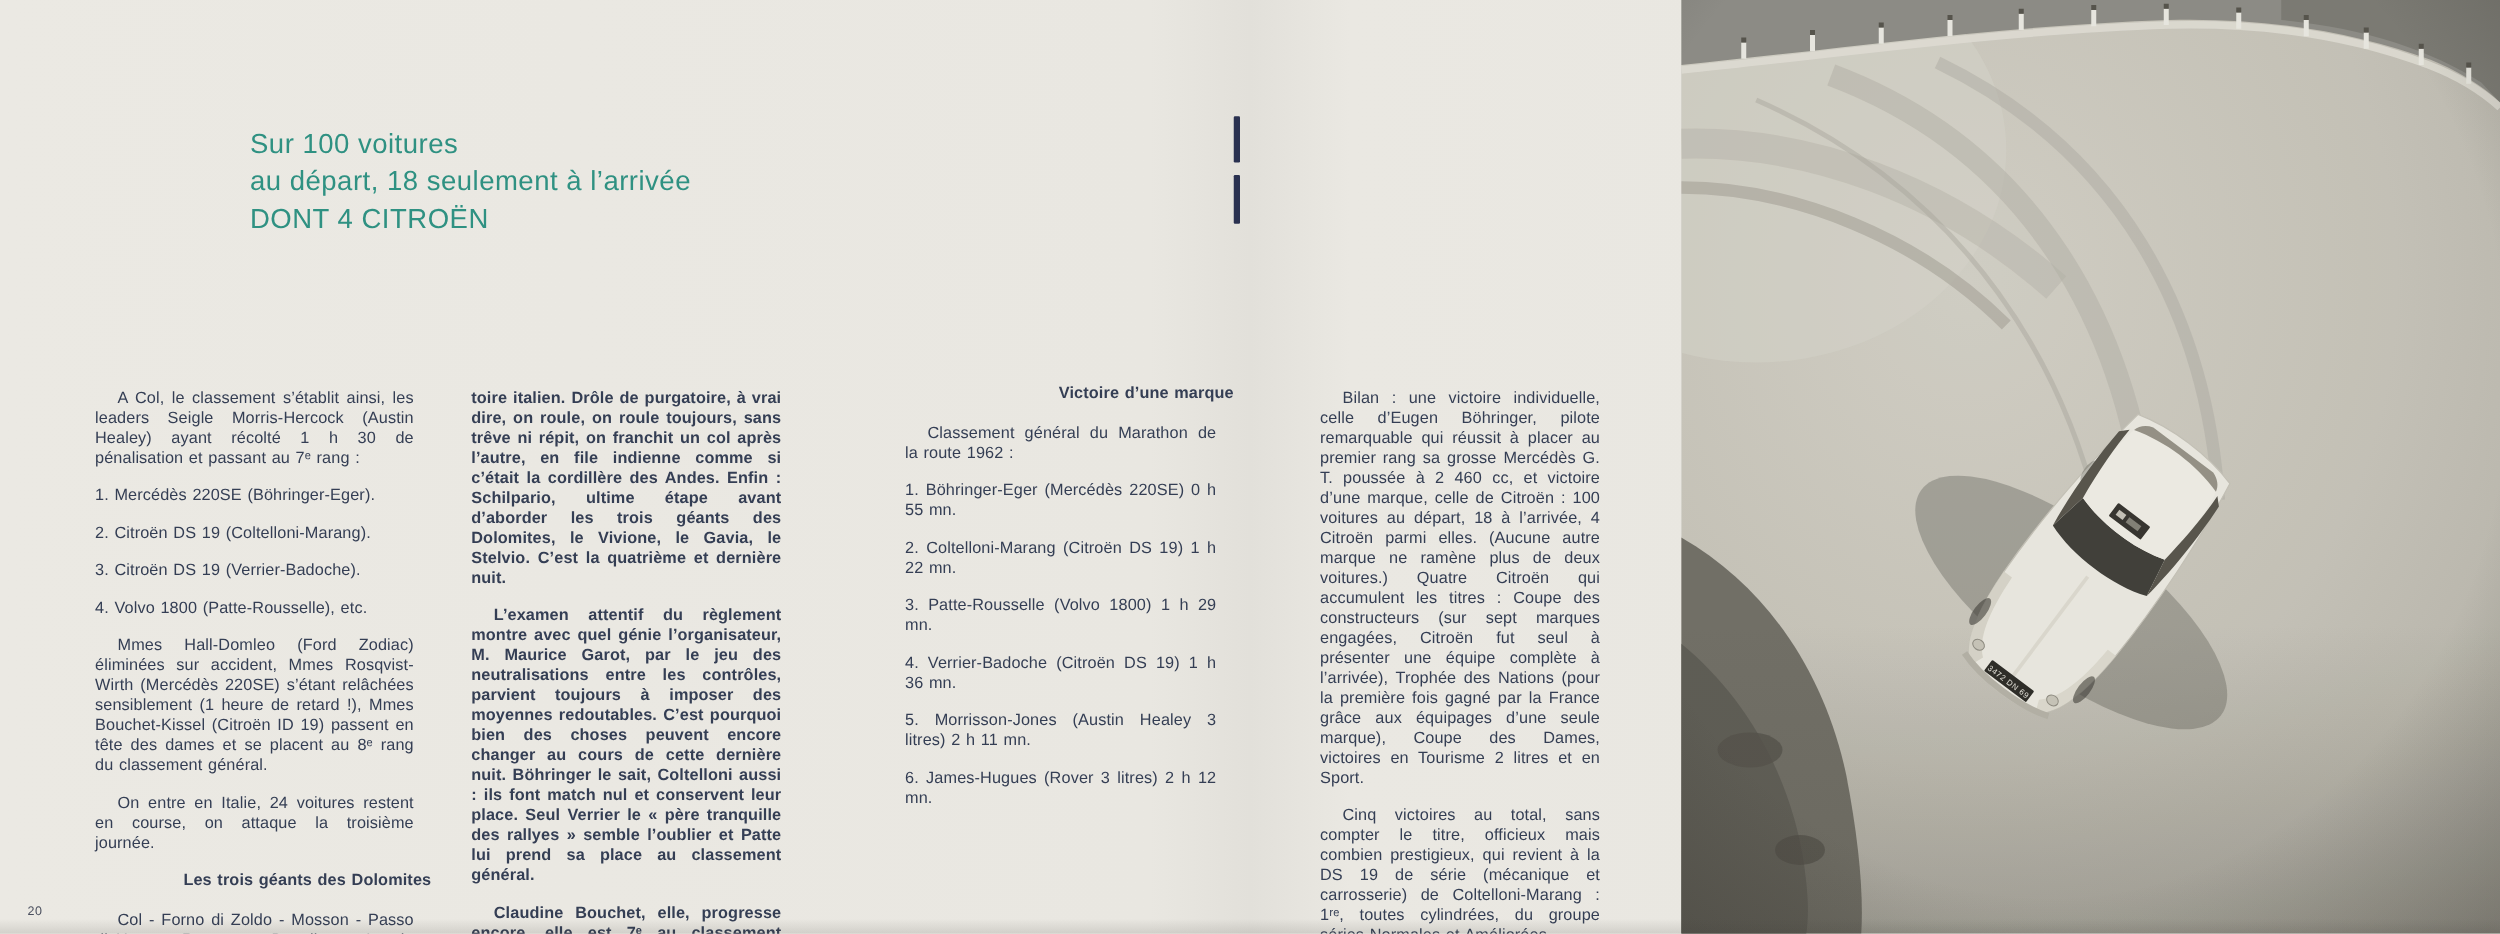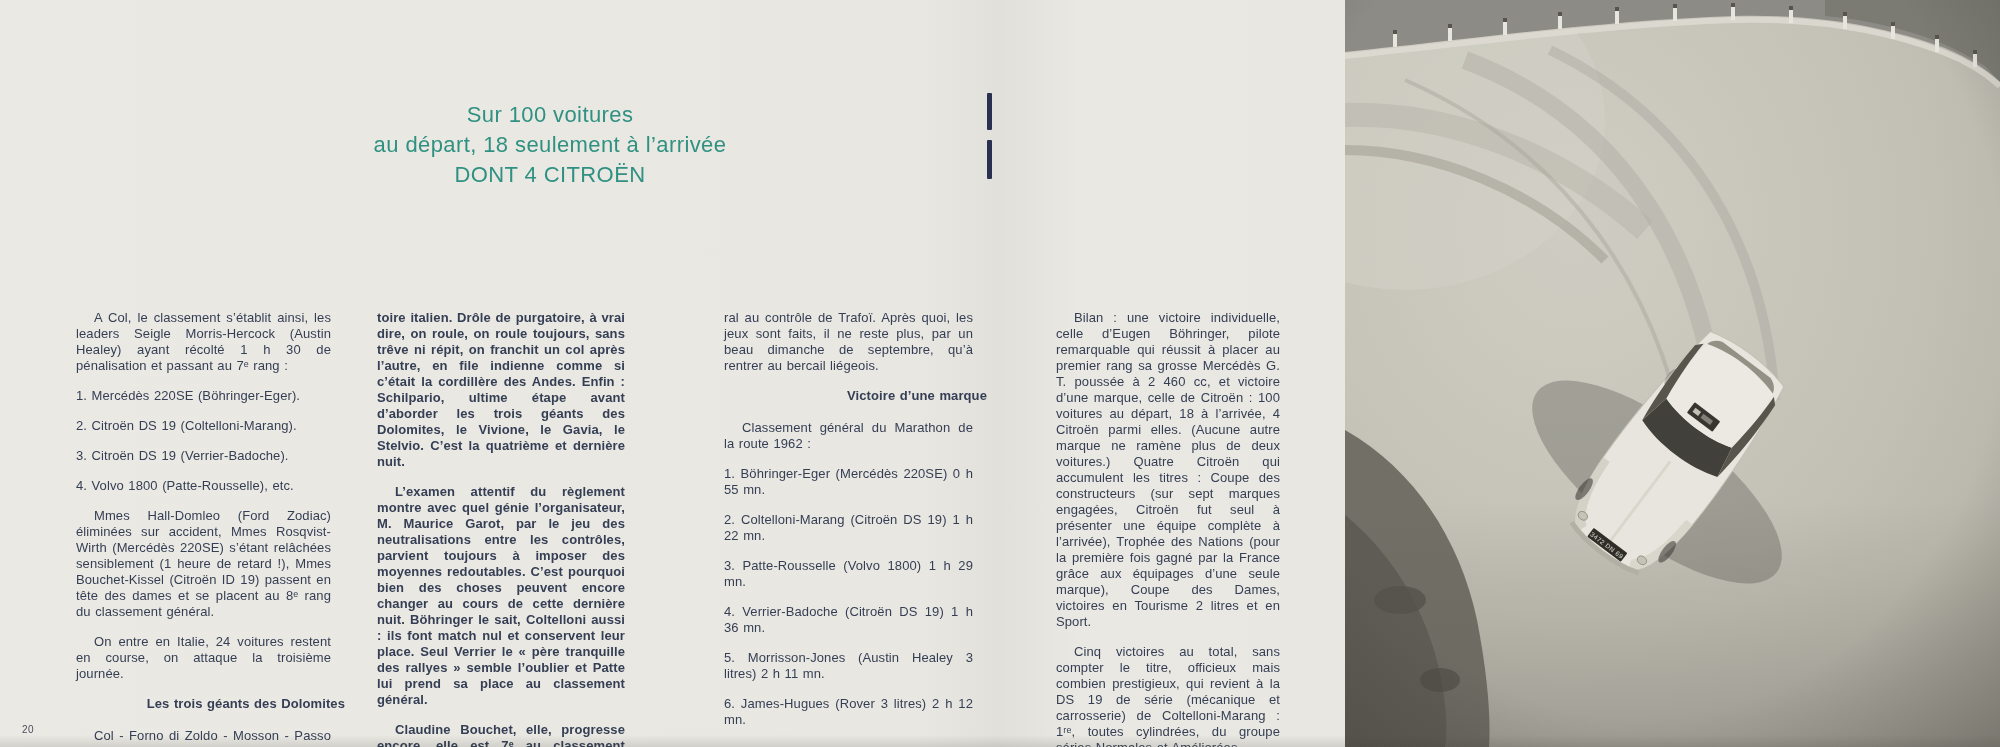--- a/index.html
+++ b/index.html
@@ -12,21 +12,21 @@
     position:relative;width:2000px;height:747px;
     background:linear-gradient(90deg,#ebe9e3 0%,#e9e7e1 46%,#e2e0da 50%,#eae8e2 54%,#e7e5df 100%);
   }
   .bottom-scan-shadow{
     position:absolute;left:0;bottom:0;width:2000px;height:12px;
     background:linear-gradient(180deg,rgba(0,0,0,0),rgba(60,58,52,.14));
   }
   
   .title{
     position:absolute;left:200px;top:100px;width:700px;margin:0;
-    text-align:center;font-weight:400;color:#2f9182;
+    text-align:left;font-weight:400;color:#2f9182;
     font-size:22px;line-height:30px;letter-spacing:.4px;
   }
   .t-line{display:block;}
   
   .col{
     position:absolute;top:296px;color:#343e54;
     font-size:13px;line-height:16px;letter-spacing:.1px;word-spacing:.06em;
     text-align:justify;
   }
   .col p{margin:14px;}
@@ -80,21 +80,20 @@
     <p class="indent">Col - Forno di Zoldo - Mosson - Passo di Xomo - Rovereto - Bagolino... c’est la fin de l’enfer yougoslave, c’est le purga-</p>
   </div>
 
   <div class="col c2">
     <p>toire italien. Drôle de purgatoire, à vrai dire, on roule, on roule toujours, sans trêve ni répit, on franchit un col après l’autre, en file indienne comme si c’était la cordillère des Andes. Enfin : Schilpario, ultime étape avant d’aborder les trois géants des Dolomites, le Vivione, le Gavia, le Stelvio. C’est la quatrième et dernière nuit.</p>
     <p class="indent">L’examen attentif du règlement montre avec quel génie l’organisateur, M. Maurice Garot, par le jeu des neutralisations entre les contrôles, parvient toujours à imposer des moyennes redoutables. C’est pourquoi bien des choses peuvent encore changer au cours de cette dernière nuit. Böhringer le sait, Coltelloni aussi : ils font match nul et conservent leur place. Seul Verrier le « père tranquille des rallyes » semble l’oublier et Patte lui prend sa place au classement général.</p>
     <p class="indent">Claudine Bouchet, elle, progresse encore, elle est 7ᵉ au classement géné-</p>
   </div>
 
   <div class="col c3">
-    <p>ral au contrôle de Trafoï. Après quoi, les jeux sont faits, il ne reste plus, par un beau dimanche de septembre, qu’à rentrer au bercail liégeois.</p>
     <h2 class="heading">Victoire d’une marque</h2>
     <p class="indent">Classement général du Marathon de la route 1962 :</p>
     <p class="li">1.  Böhringer-Eger (Mercédès 220SE) 0 h 55 mn.</p>
     <p class="li">2.  Coltelloni-Marang (Citroën DS 19) 1 h 22 mn.</p>
     <p class="li">3.  Patte-Rousselle (Volvo 1800) 1 h 29 mn.</p>
     <p class="li">4.  Verrier-Badoche (Citroën DS 19) 1 h 36 mn.</p>
     <p class="li">5.  Morrisson-Jones (Austin Healey 3 litres) 2 h 11 mn.</p>
     <p class="li">6. James-Hugues (Rover 3 litres) 2 h 12 mn.</p>
   </div>
 

